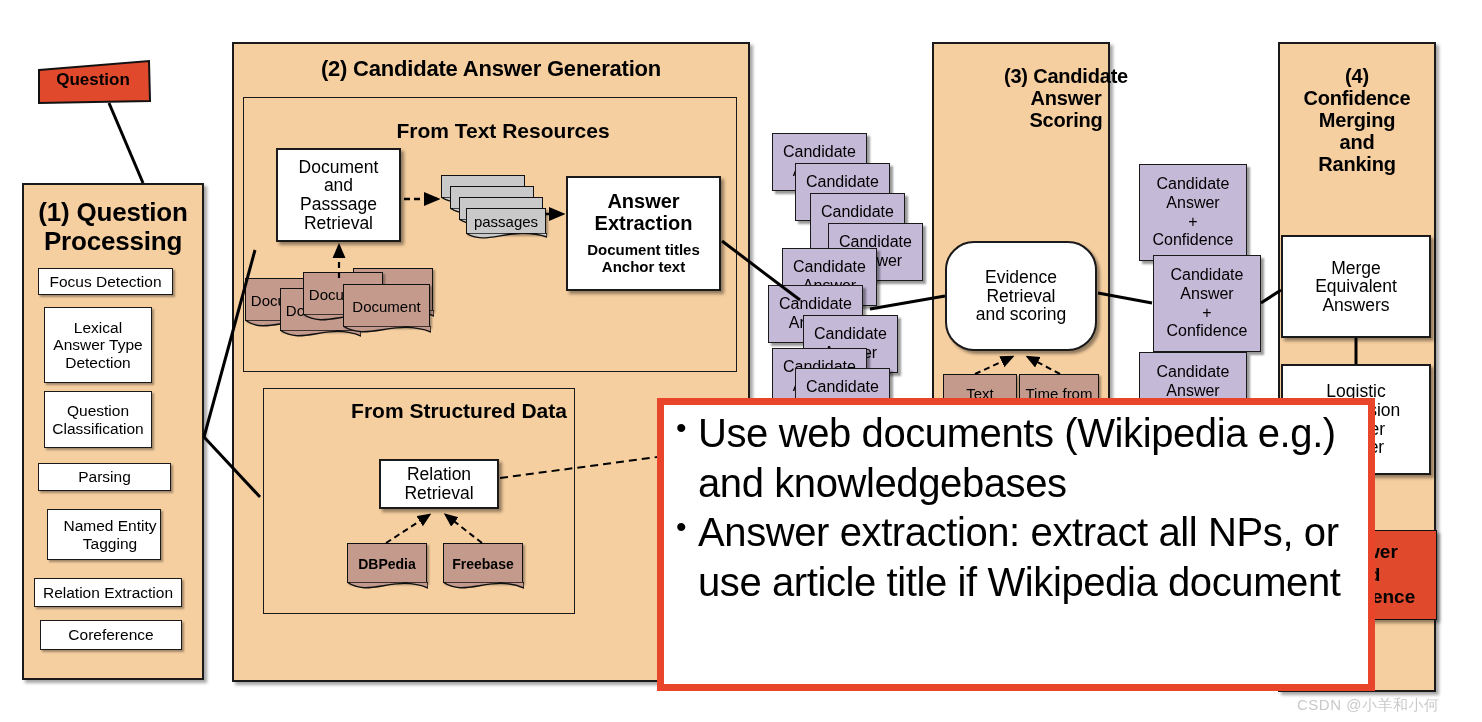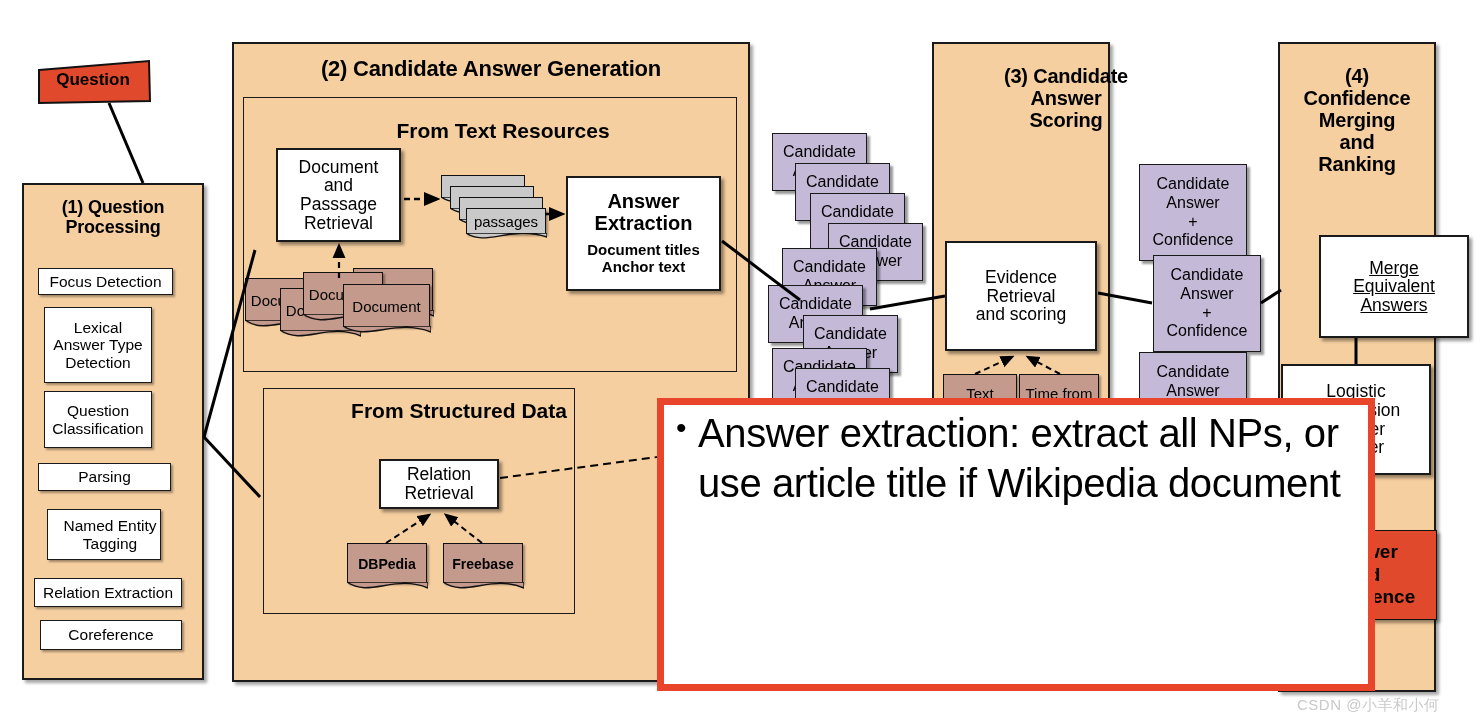--- a/index.html
+++ b/index.html
@@ -73,21 +73,21 @@
   .callout li:before{content:"\2022";position:absolute;left:-22px;top:0;font-size:30px;}
   .wm{position:absolute;color:#c9c9c9;font-size:15px;letter-spacing:.5px;}
 </style>
 </head>
 <body>
 
 <div id="stage">
 
   <div class="abs panel" style="left:22px;top:183px;width:182px;height:497px;">
   </div>
-  <div class="panel-title" style="left:22px;top:198px;width:182px;font-size:18px;">
+  <div class="panel-title" style="left:22px;top:198px;width:182px;font-size:26px;">
     <div>(1) Question</div>
     <div>Processing</div>
   </div>
 
   <div class="abs thinbox" style="left:38px;top:268px;width:135px;height:27px;font-size:15.5px;">
     <span>Focus Detection</span>
   </div>
   <div class="abs thinbox" style="left:44px;top:307px;width:108px;height:76px;font-size:15.5px;white-space:pre-line;">
     <span>Lexical
 Answer Type
@@ -250,21 +250,21 @@
   <div class="abs purple" style="left:795px;top:368px;width:95px;height:58px;white-space:pre-line;">
     <span>Candidate
 Answer</span></div>
 
   <div class="abs panel" style="left:932px;top:42px;width:178px;height:572px;"></div>
   <div class="panel-title" style="left:932px;top:65px;width:178px;font-size:20px;margin-left:45px;">
     <div>(3) Candidate</div>
     <div>Answer</div>
     <div>Scoring</div>
   </div>
-  <div class="abs whitebox" style="left:945px;top:241px;width:152px;height:110px;font-size:17.5px;white-space:pre-line;">
+  <div class="abs whitebox" style="left:945px;top:241px;width:152px;height:110px;font-size:17.5px;white-space:pre-line;border-radius:29px;">
     <span>Evidence
 Retrieval
 and scoring</span>
   </div>
   <div class="doc" style="left:943px;top:374px;width:72px;height:36px;">
     <span>Text</span>
     <svg class="wave" viewBox="0 0 75 14" preserveAspectRatio="none">
         <path d="M0,0 C20,16 45,-8 75,6 L75,0 L0,0 Z" fill="#c49a8c" stroke="#111" stroke-width="1.4"></path>
       </svg>
   </div>
@@ -292,21 +292,21 @@
 Confidence</span></div>
 
   <div class="abs panel" style="left:1278px;top:42px;width:158px;height:650px;"></div>
   <div class="panel-title" style="left:1278px;top:65px;width:158px;font-size:20px;">
     <div>(4)</div>
     <div>Confidence</div>
     <div>Merging</div>
     <div>and</div>
     <div>Ranking</div>
   </div>
-  <div class="abs whitebox" style="left:1319px;top:235px;width:150px;height:103px;font-size:17.5px;white-space:pre-line;text-decoration:underline;">
+  <div class="abs whitebox" style="left:1281px;top:235px;width:150px;height:103px;font-size:17.5px;white-space:pre-line;">
     <span>Merge
 Equivalent
 Answers</span>
   </div>
   <div class="abs whitebox" style="left:1281px;top:364px;width:150px;height:111px;font-size:17.5px;white-space:pre-line;">
     <span>Logistic
 Regression
 Answer
 Ranker</span>
   </div>
@@ -354,20 +354,21 @@
 
     <path d="M1261,303 L1281,290" stroke="#000" stroke-width="3" fill="none"></path>
 
     <path d="M1356,338 L1356,364" stroke="#000" stroke-width="3" fill="none"></path>
 
     <path d="M1356,475 L1356,530" stroke="#000" stroke-width="3" fill="none"></path>
   </svg>
 
   <div class="callout" style="left:657px;top:398px;width:718px;height:293px;">
     <ul>
+      <li>Use web documents (Wikipedia e.g.) and knowledgebases</li>
       <li>Answer extraction: extract all NPs, or use article title if Wikipedia document</li>
     </ul>
   </div>
 
   <div class="wm" style="left:1297px;top:696px;">
     <span>CSDN @小羊和小何</span>
   </div>
 
 </div>
 

